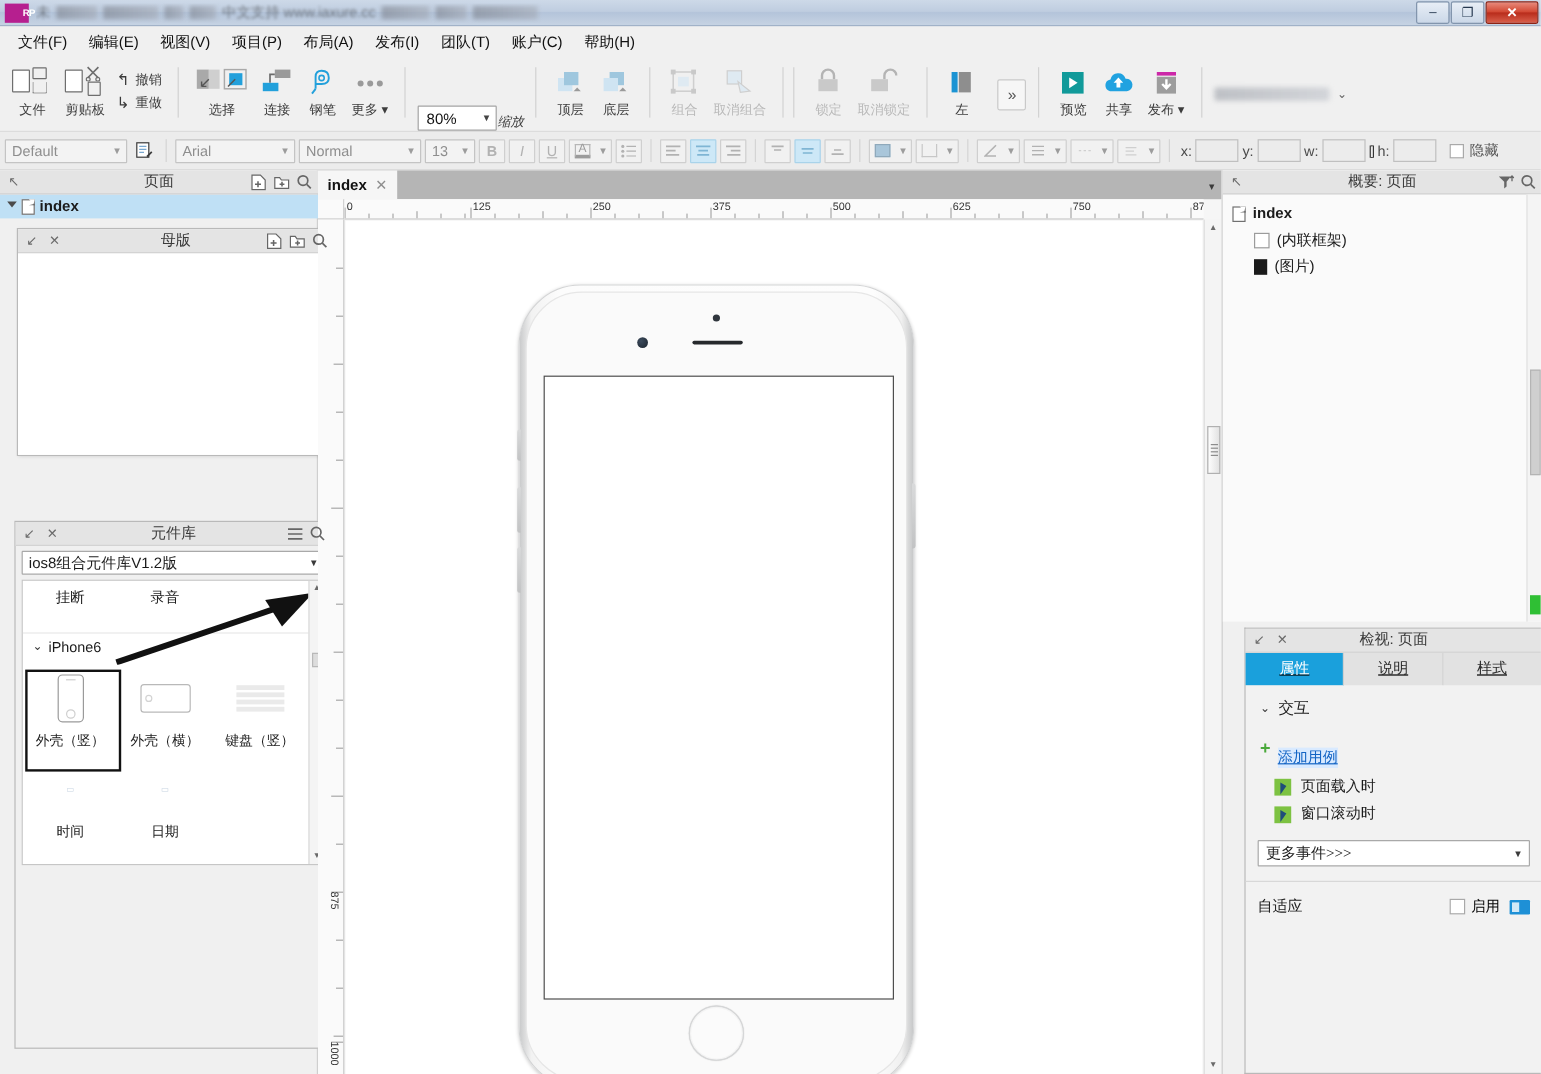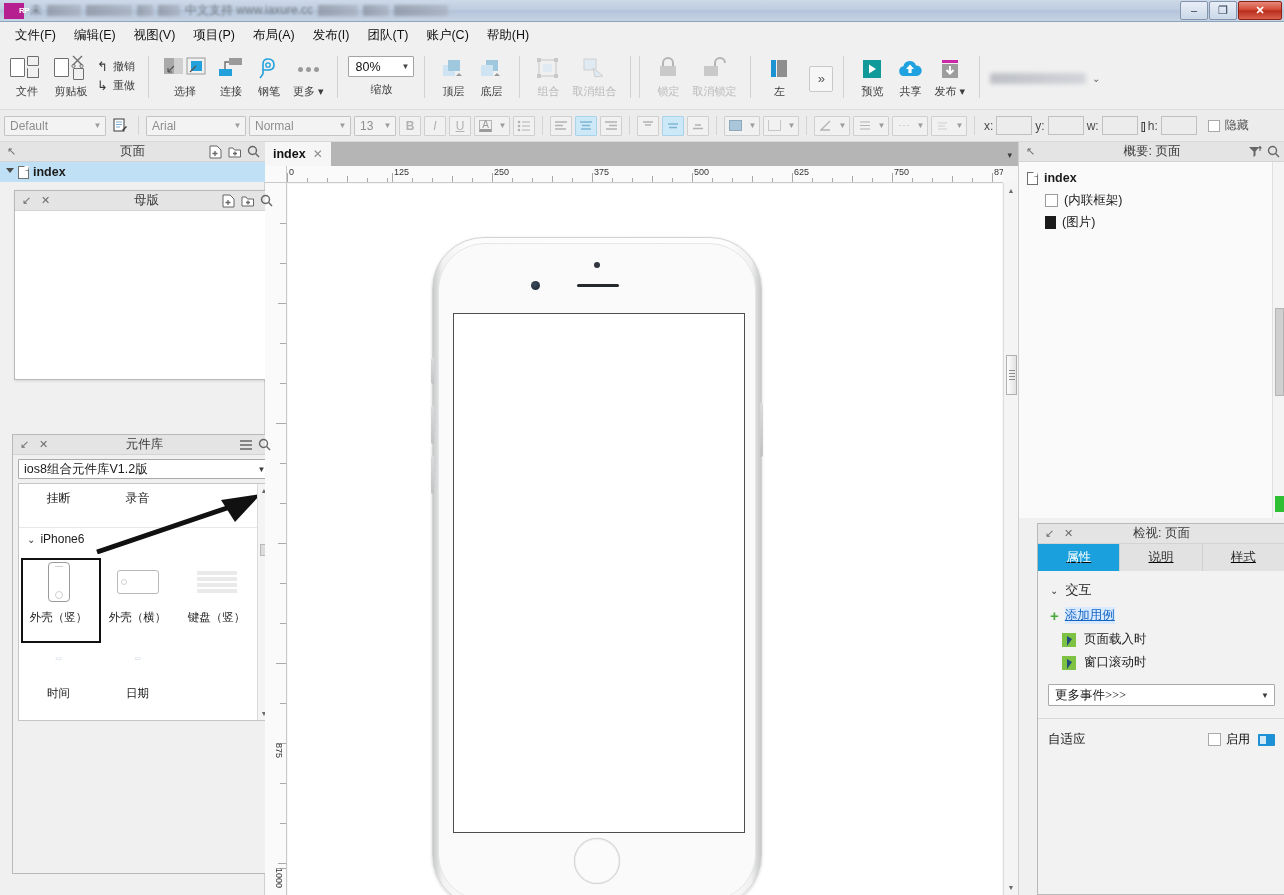--- a/index.html
+++ b/index.html
@@ -84,28 +84,28 @@
     border: 1.4px solid #6e6e6e; background: #fff; border-radius: 1px;
   }
   .sq-small {
     position: absolute; width: 12px; height: 10px; border: 1.4px solid #6e6e6e; border-radius: 1px;
   }
 
   .undo-redo { display: flex; flex-direction: column; justify-content: center; height: 46px; padding-top: 2px; }
   .ur-row { display: flex; align-items: center; gap: 5px; padding: 2px 4px; color: #3d3d3d; font-size: 11px; }
   .arrow-l, .arrow-r { font-size: 13px; color: #3a3a3a; line-height: 1; }
 
-  .zoom-group { display: flex; flex-direction: column; align-items: center; padding: 8px 6px 0; }
+  .zoom-group { display: flex; flex-direction: row; align-items: flex-end; padding: 8px 6px 0; }
   .zoom-box {
     display: flex; align-items: center; width: 66px; height: 21px;
     border: 1px solid #a4a4a4; background: #fff; border-radius: 1px;
   }
   .zoom-val { flex: 1; padding-left: 6px; font-size: 12.5px; color: #111; }
   .zoom-caret { width: 16px; text-align: center; font-size: 8px; color: #444; }
-  .zoom-lbl { margin-top: 5px; font-size: 11px; color: #3d3d3d; }
+  .zoom-lbl { margin-top: 5px; font-size: 11px; color: #3d3d3d; font-style: italic; }
 
   .more-dots { display: flex; gap: 3px; }
   .more-dots i { width: 5px; height: 5px; border-radius: 50%; background: #9a9a9a; display: block; }
 
   .ovf-btn {
     align-self: center; width: 24px; height: 26px; margin: 0 6px;
     border: 1px solid #c9c9c9; border-radius: 2px; background: #f6f6f6;
     display: flex; align-items: center; justify-content: center;
     font-size: 13px; color: #555;
   }
@@ -416,20 +416,21 @@
     display: flex; align-items: center; gap: 7px; padding: 2px 0 2px 12px;
     font-size: 13px; color: #1b1b1b;
   }
   .addcase {
     display: flex; align-items: center; gap: 6px; padding: 6px 0 4px 12px;
   }
   .plus { color: #4aa93b; font-size: 15px; font-weight: bold; line-height: 1; }
   .addcase-lbl {
     font-size: 12.5px; color: #1364c4; text-decoration: underline;
     background: #d9eaff;
+    margin-top: 16px;
   }
   .evt-row { display: flex; align-items: center; gap: 8px; padding: 3px 0 3px 24px; }
   .evt-ic {
     width: 14px; height: 14px; background: #7dc242; position: relative; flex: none;
   }
   .evt-ic:after {
     content: ''; position: absolute; left: 5px; top: 3px;
     border-left: 5px solid #1f4d7a; border-top: 3px solid transparent;
     border-bottom: 7px solid transparent;
   }

